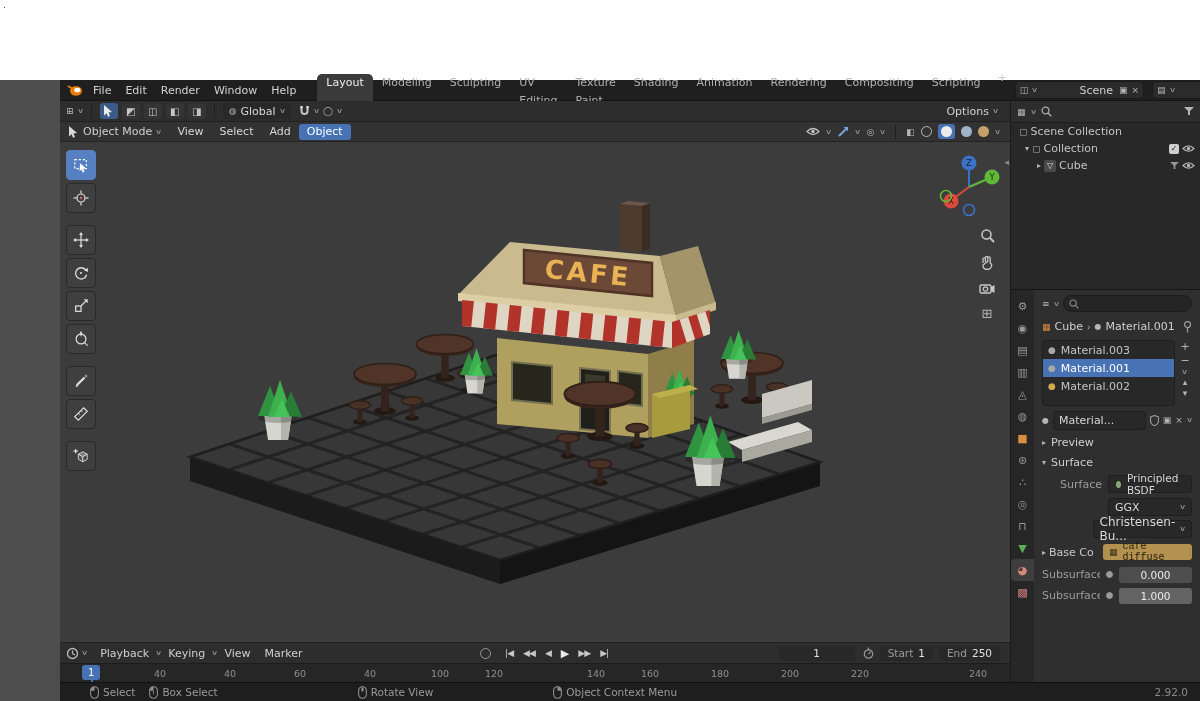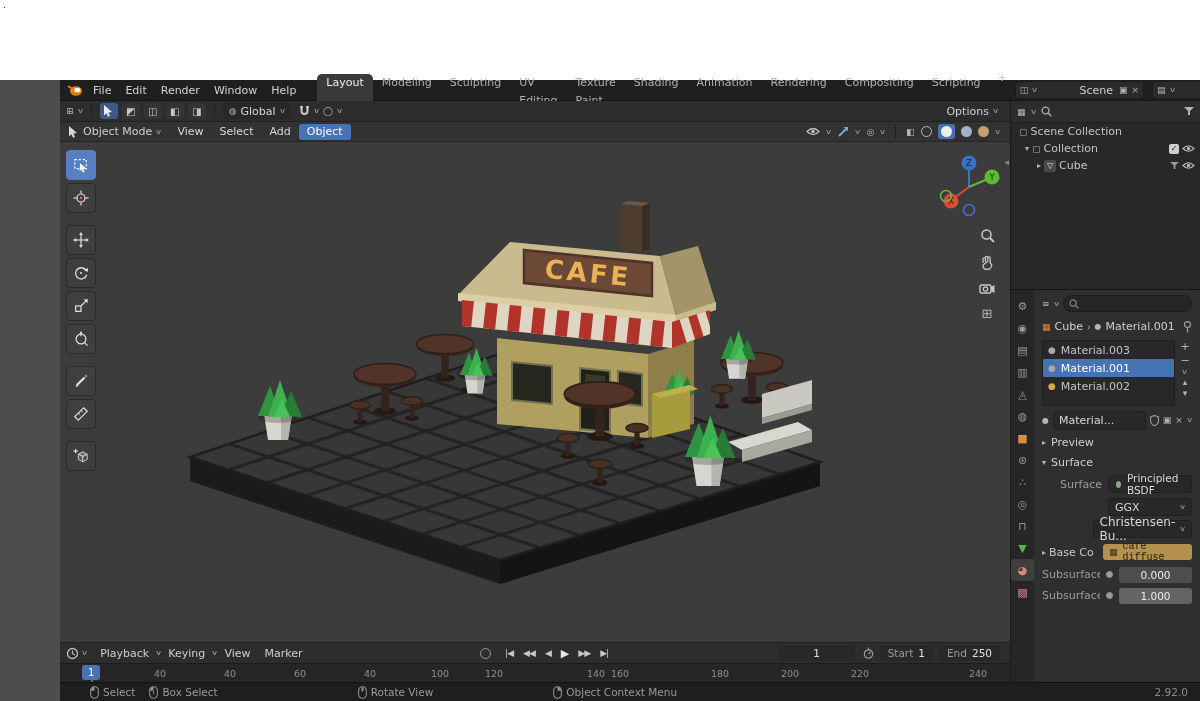--- a/index.html
+++ b/index.html
@@ -570,21 +570,21 @@
     </div>
     <div class="tl-ruler">
       <div class="playhead">1</div>
       <span class="tick" style="left:100px">40</span>
       <span class="tick" style="left:170px">40</span>
       <span class="tick" style="left:240px">60</span>
       <span class="tick" style="left:310px">40</span>
       <span class="tick" style="left:380px">100</span>
       <span class="tick" style="left:434px">120</span>
       <span class="tick" style="left:536px">140</span>
-      <span class="tick" style="left:560px">160</span>
+      <span class="tick" style="left:590px">160</span>
       <span class="tick" style="left:660px">180</span>
       <span class="tick" style="left:730px">200</span>
       <span class="tick" style="left:800px">220</span>
       <span class="tick" style="left:918px">240</span>
     </div>
   </div>
 
   <div class="outliner">
     <div class="out-header">
       <span class="mini">▦</span>

